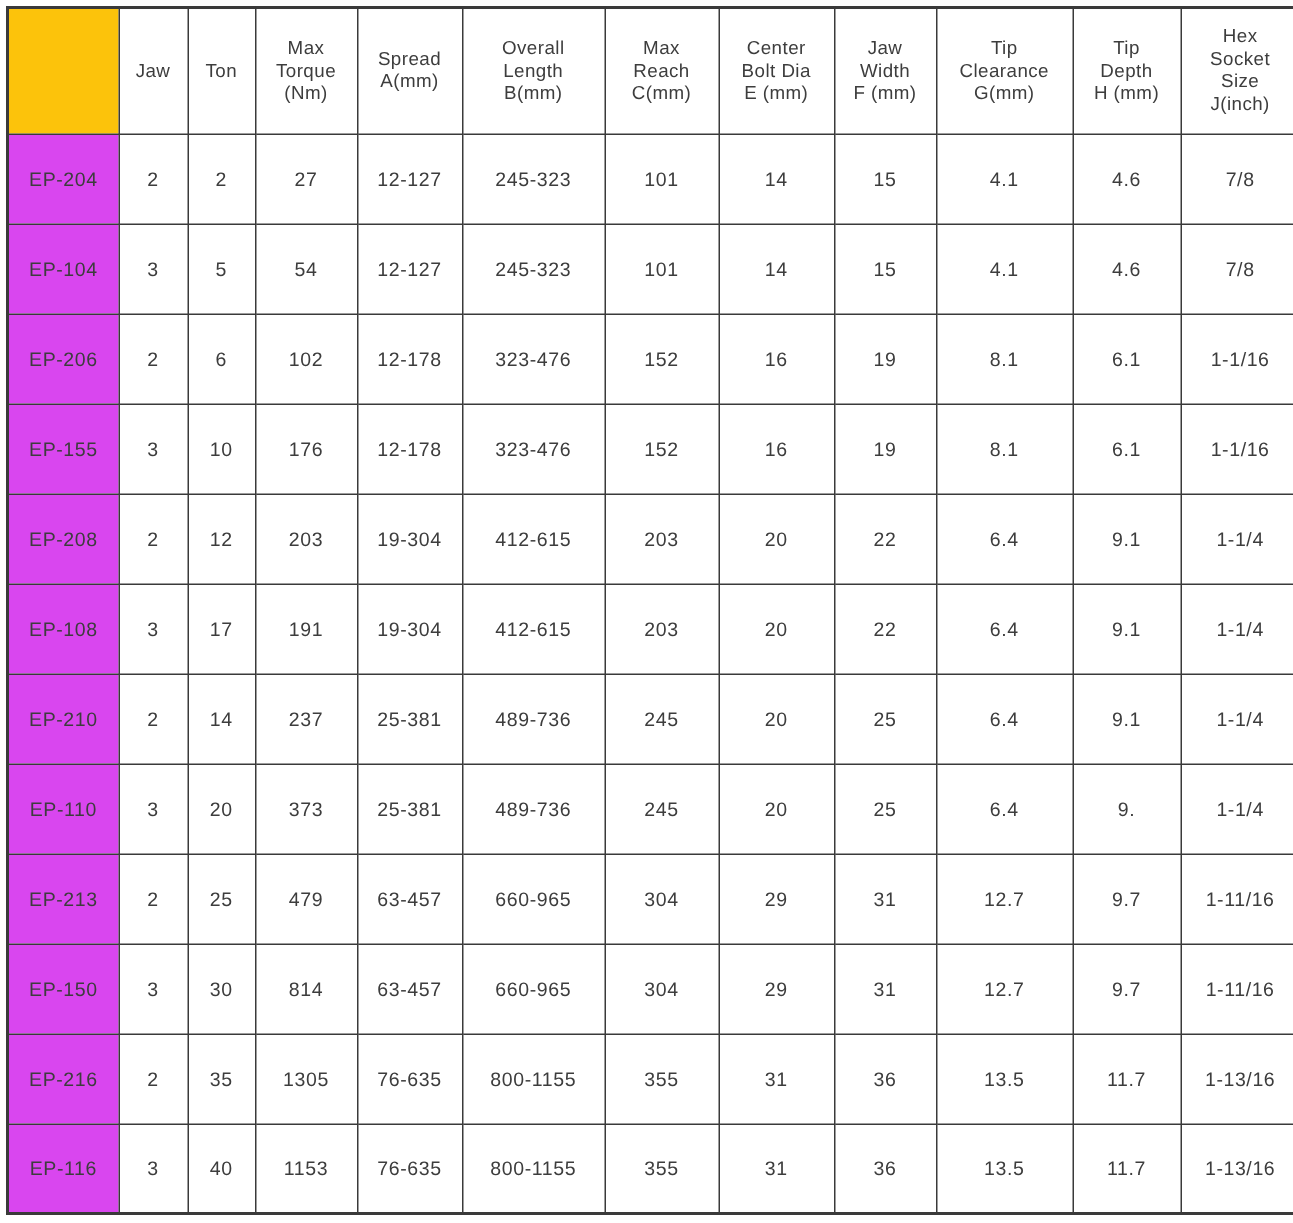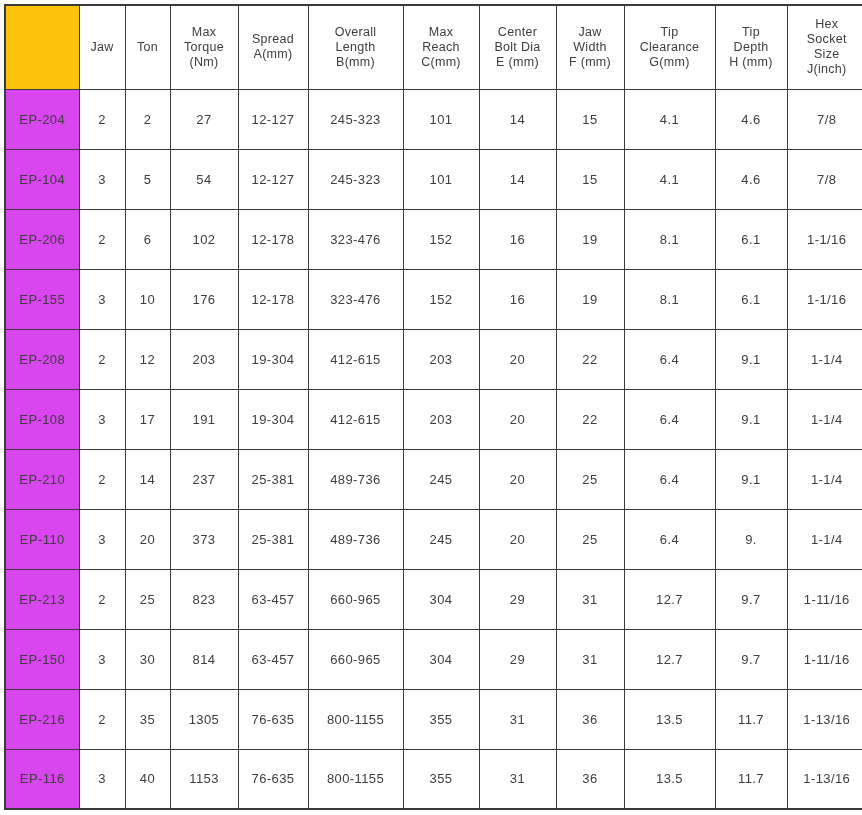--- a/index.html
+++ b/index.html
@@ -235,21 +235,21 @@
           <td class="spec-cell">20</td>
           <td class="spec-cell">25</td>
           <td class="spec-cell">6.4</td>
           <td class="spec-cell">9.</td>
           <td class="spec-cell">1-1/4</td>
         </tr>
         <tr>
           <td class="model-cell">EP-213</td>
           <td class="spec-cell">2</td>
           <td class="spec-cell">25</td>
-          <td class="spec-cell">823</td>
+          <td class="spec-cell">479</td>
           <td class="spec-cell">63-457</td>
           <td class="spec-cell">660-965</td>
           <td class="spec-cell">304</td>
           <td class="spec-cell">29</td>
           <td class="spec-cell">31</td>
           <td class="spec-cell">12.7</td>
           <td class="spec-cell">9.7</td>
           <td class="spec-cell">1-11/16</td>
         </tr>
         <tr>

